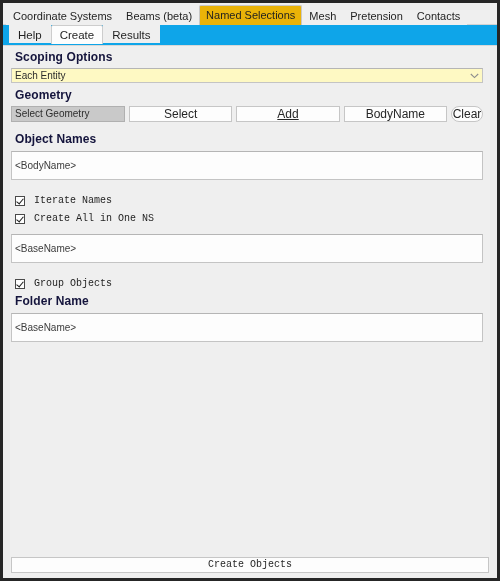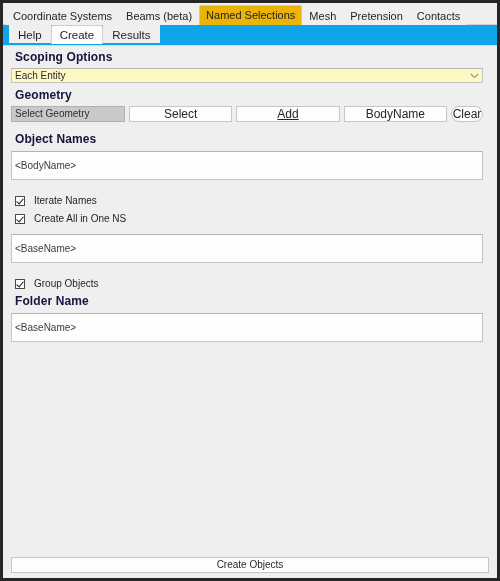--- a/index.html
+++ b/index.html
@@ -217,20 +217,21 @@
   .btn-add { flex: 1 1 0; text-decoration: underline; }
   .btn-activate { flex: 1 1 0; }
   .btn-clear { flex: 0 0 32px; border-radius: 8px; }
 
   
   .check-row {
     display: flex;
     align-items: center;
     height: 13px;
     padding-left: 4px;
+    font-family: Liberation Mono, monospace;
   }
   .checkbox {
     box-sizing: border-box;
     width: 10px;
     height: 10px;
     flex: none;
     background: #ffffff;
     border: 1px solid #4a4a4a;
     position: relative;
     cursor: default;
@@ -265,21 +266,21 @@
     display: block;
     width: 100%;
     height: 16px;
     background: #fdfdfd;
     border: 1px solid #c6c6c6;
     font-size: 10px;
     color: #272727;
     line-height: 14px;
     text-align: center;
     cursor: default;
-    font-family: Liberation Sans, sans-serif;
+    font-family: Liberation Mono, monospace;
     padding: 0;
   }
   .sp-4 { height: 4px; }
   .sp-5 { height: 5px; }
   .sp-10 { height: 10px; }
 </style>
 </head>
 <body>
 
 <div id="app-window">

